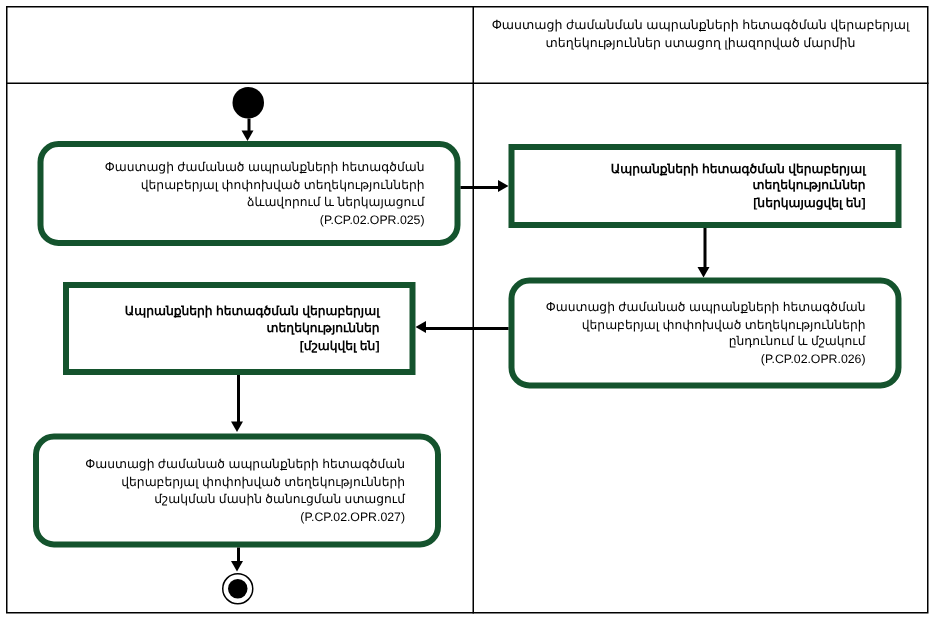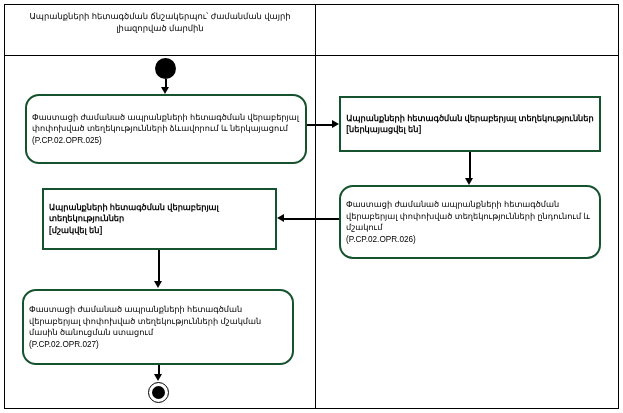--- a/index.html
+++ b/index.html
@@ -55,30 +55,30 @@
     width: 300px;
   }
   .lane-title-right {
     left: 322px;
     top: 10px;
     width: 290px;
   }
   .node {
     position: absolute;
     box-sizing: border-box;
-    border: 2px solid #14532d;
+    border: 4px solid #14532d;
     background: #ffffff;
     display: flex;
     align-items: center;
     justify-content: center;
-    text-align: left;
+    text-align: right;
     font-size: 8.2px;
     line-height: 11.5px;
     color: #000000;
-    padding: 2px 5px;
+    padding: 2px 20px;
   }
   .rounded {
     border-radius: 14px;
   }
   .rect {
     border-radius: 0;
     font-weight: bold;
   }
   .start-node {
     position: absolute;
@@ -136,22 +136,22 @@
 </style>
 </head>
 <body>
 
 <div id="canvas">
 
   <div class="frame"></div>
   <div class="vdivider"></div>
   <div class="hdivider"></div>
 
-  <div class="lane-title lane-title-left txt">Ապրանքների հետագծման ճնշակերպու՝ ժամանման վայրի լիազորված մարմին</div>
 
+  <div class="lane-title lane-title-right txt">Փաստացի ժամանման ապրանքների հետագծման վերաբերյալ տեղեկություններ ստացող լիազորված մարմին</div>
 
   <div class="start-node" style="left:155px; top:58px;"></div>
 
   <div class="arrow-line" style="left:165px; top:79px; width:1.5px; height:10px;"></div>
   <div class="arrow-head ah-down" style="left:161px; top:87px;"></div>
 
   <div class="node rounded txt" style="left:25px; top:94px; width:282px; height:70px;">Փաստացի ժամանած ապրանքների հետագծման վերաբերյալ փոփոխված տեղեկությունների ձևավորում և ներկայացում
 (P.CP.02.OPR.025)</div>
 
   <div class="arrow-line" style="left:307px; top:124px; width:27px; height:1.5px;"></div>

